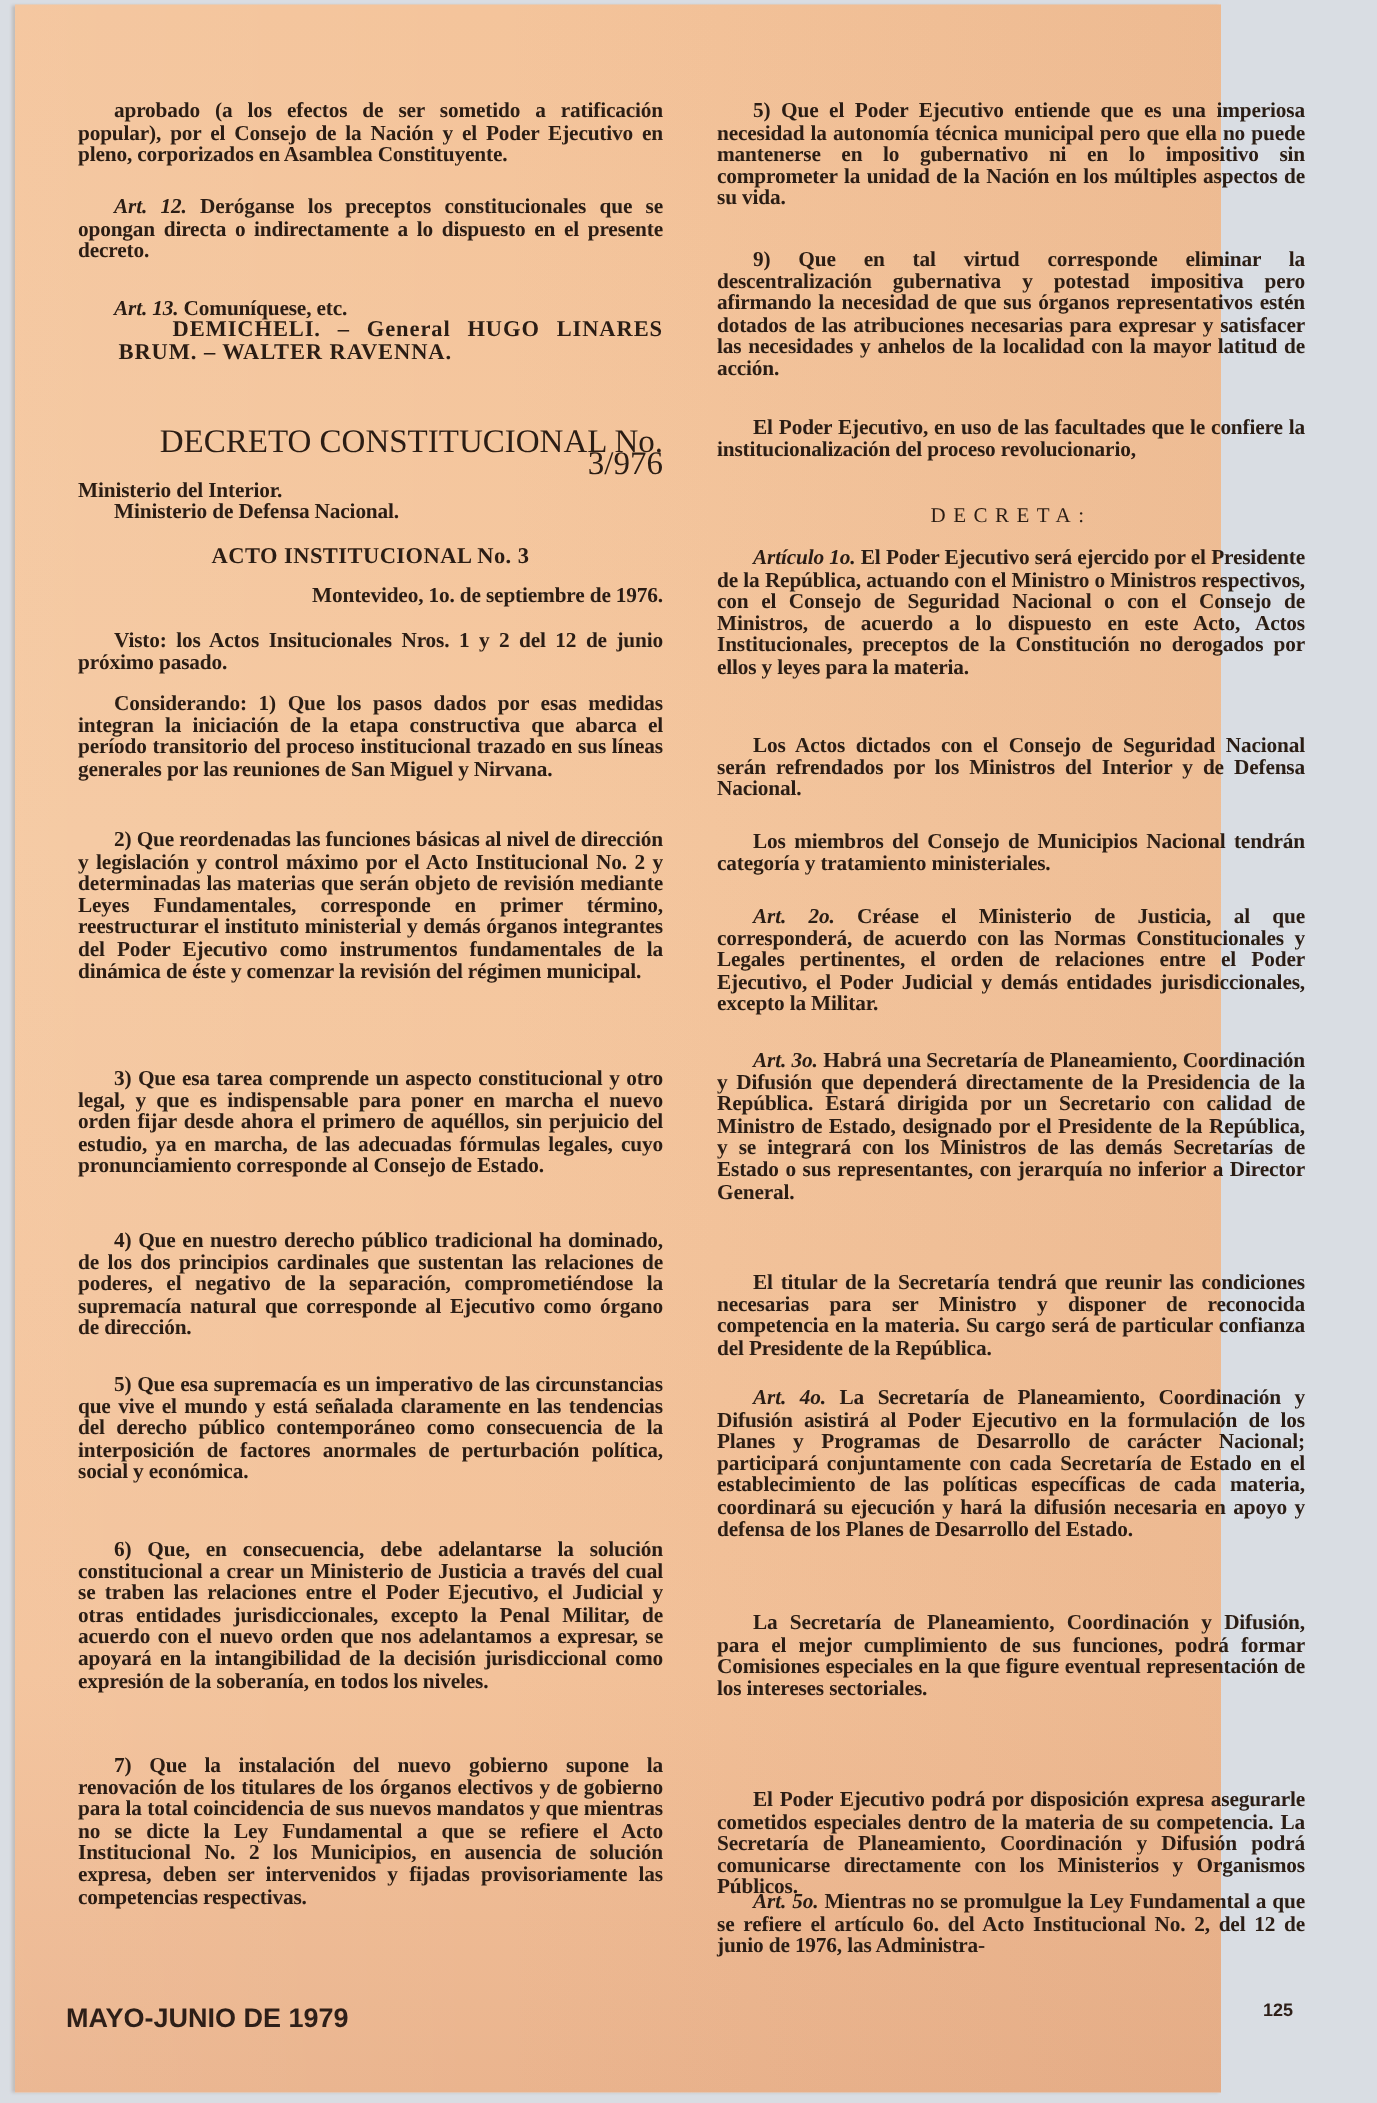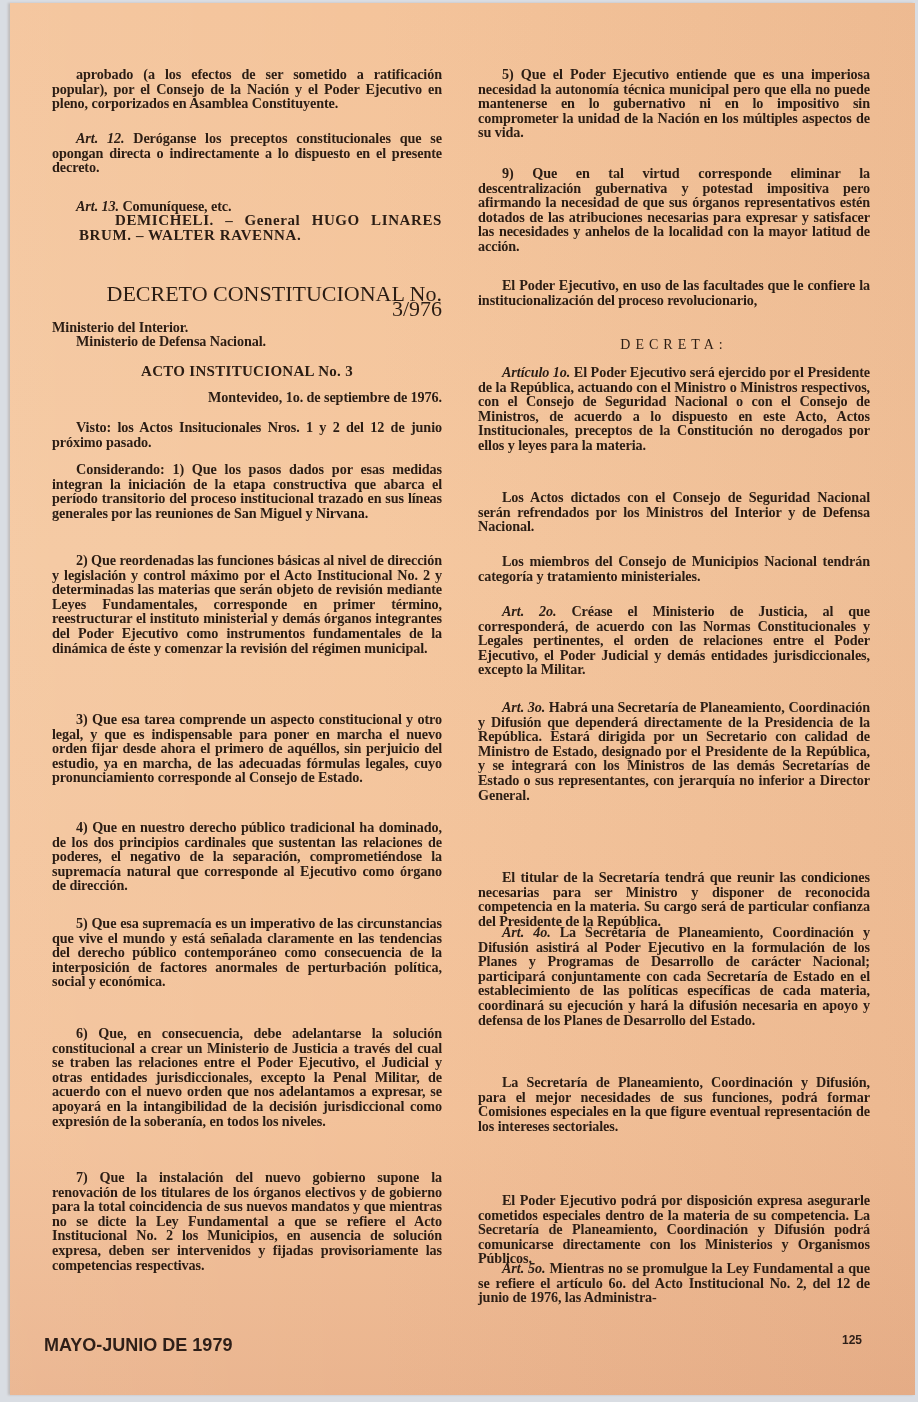--- a/index.html
+++ b/index.html
@@ -3,21 +3,21 @@
 <meta charset="utf-8">
 <style>
   html, body { margin: 0; padding: 0; }
   body {
     width: 918px; height: 1402px; overflow: hidden;
     background: #d9dde3;
     font-family: "Liberation Serif", "DejaVu Serif", serif;
     position: relative;
   }
   .page {
-    position: absolute; left: 10px; top: 3px; width: 905px; height: 1392px;
+    position: absolute; left: 10px; top: 3px; width: 804px; height: 1392px;
     background:
       linear-gradient(90deg, rgba(255,255,255,0.05) 0%, rgba(0,0,0,0) 40%, rgba(180,100,60,0.10) 100%),
       linear-gradient(180deg, #f4c49b 0%, #f5c8a0 40%, #f3c29a 80%, #eab48e 100%);
     box-shadow: -2px 0 2px rgba(120,90,70,0.25);
   }
   .col { position: absolute; top: 0; color: #2b1d14; font-size: 14.2px; line-height: 14.6px; font-weight: bold; letter-spacing: -0.1px; }
   .col.left { left: 42px; width: 390px; }
   .col.right { left: 468px; width: 392px; }
   p { margin: 0; text-align: justify; text-indent: 24px; }
   .it { font-style: italic; font-weight: bold; }
@@ -60,22 +60,22 @@
   <div class="col right">
     <p class="abs" style="top:64px">5) Que el Poder Ejecutivo entiende que es una imperiosa necesidad la autonomía técnica municipal pero que ella no puede mantenerse en lo gubernativo ni en lo impositivo sin comprometer la unidad de la Nación en los múltiples aspectos de su vida.</p>
     <p class="abs" style="top:163px">9) Que en tal virtud corresponde eliminar la descentralización gubernativa y potestad impositiva pero afirmando la necesidad de que sus órganos representativos estén dotados de las atribuciones necesarias para expresar y satisfacer las necesidades y anhelos de la localidad con la mayor latitud de acción.</p>
     <p class="abs" style="top:275px">El Poder Ejecutivo, en uso de las facultades que le confiere la institucionalización del proceso revolucionario,</p>
     <p class="abs decreta" style="top:335px">DECRETA:</p>
     <p class="abs" style="top:362px"><span class="it">Artículo 1o.</span><span> El Poder Ejecutivo será ejercido por el Presidente de la República, actuando con el Ministro o Ministros respectivos, con el Consejo de Seguridad Nacional o con el Consejo de Ministros, de acuerdo a lo dispuesto en este Acto, Actos Institucionales, preceptos de la Constitución no derogados por ellos y leyes para la materia.</span></p>
     <p class="abs" style="top:487px">Los Actos dictados con el Consejo de Seguridad Nacional serán refrendados por los Ministros del Interior y de Defensa Nacional.</p>
     <p class="abs" style="top:551px">Los miembros del Consejo de Municipios Nacional tendrán categoría y tratamiento ministeriales.</p>
     <p class="abs" style="top:601px"><span class="it">Art. 2o.</span><span> Créase el Ministerio de Justicia, al que corresponderá, de acuerdo con las Normas Constitucionales y Legales pertinentes, el orden de relaciones entre el Poder Ejecutivo, el Poder Judicial y demás entidades jurisdiccionales, excepto la Militar.</span></p>
     <p class="abs" style="top:697px"><span class="it">Art. 3o.</span><span> Habrá una Secretaría de Planeamiento, Coordinación y Difusión que dependerá directamente de la Presidencia de la República. Estará dirigida por un Secretario con calidad de Ministro de Estado, designado por el Presidente de la República, y se integrará con los Ministros de las demás Secretarías de Estado o sus representantes, con jerarquía no inferior a Director General.</span></p>
-    <p class="abs" style="top:867px">El titular de la Secretaría tendrá que reunir las condiciones necesarias para ser Ministro y disponer de reconocida competencia en la materia. Su cargo será de particular confianza del Presidente de la República.</p>
+    <p class="abs" style="top:845px">El titular de la Secretaría tendrá que reunir las condiciones necesarias para ser Ministro y disponer de reconocida competencia en la materia. Su cargo será de particular confianza del Presidente de la República.</p>
     <p class="abs" style="top:922px"><span class="it">Art. 4o.</span><span> La Secretaría de Planeamiento, Coordinación y Difusión asistirá al Poder Ejecutivo en la formulación de los Planes y Programas de Desarrollo de carácter Nacional; participará conjuntamente con cada Secretaría de Estado en el establecimiento de las políticas específicas de cada materia, coordinará su ejecución y hará la difusión necesaria en apoyo y defensa de los Planes de Desarrollo del Estado.</span></p>
-    <p class="abs" style="top:1072px">La Secretaría de Planeamiento, Coordinación y Difusión, para el mejor necesidades de sus funciones, podrá formar Comisiones especiales en la que figure eventual representación de los intereses sectoriales.</p>
+    <p class="abs" style="top:1072px">La Secretaría de Planeamiento, Coordinación y Difusión, para el mejor cumplimiento de sus funciones, podrá formar Comisiones especiales en la que figure eventual representación de los intereses sectoriales.</p>
     <p class="abs" style="top:1190px">El Poder Ejecutivo podrá por disposición expresa asegurarle cometidos especiales dentro de la materia de su competencia. La Secretaría de Planeamiento, Coordinación y Difusión podrá comunicarse directamente con los Ministerios y Organismos Públicos.</p>
     <p class="abs" style="top:1258px"><span class="it">Art. 5o.</span><span> Mientras no se promulgue la Ley Fundamental a que se refiere el artículo 6o. del Acto Institucional No. 2, del 12 de junio de 1976, las Administra-</span></p>
   </div>
 
   <div class="footer-left">MAYO-JUNIO DE 1979</div>
   <div class="footer-right">125</div>
 </div>
 
 </body></html>

